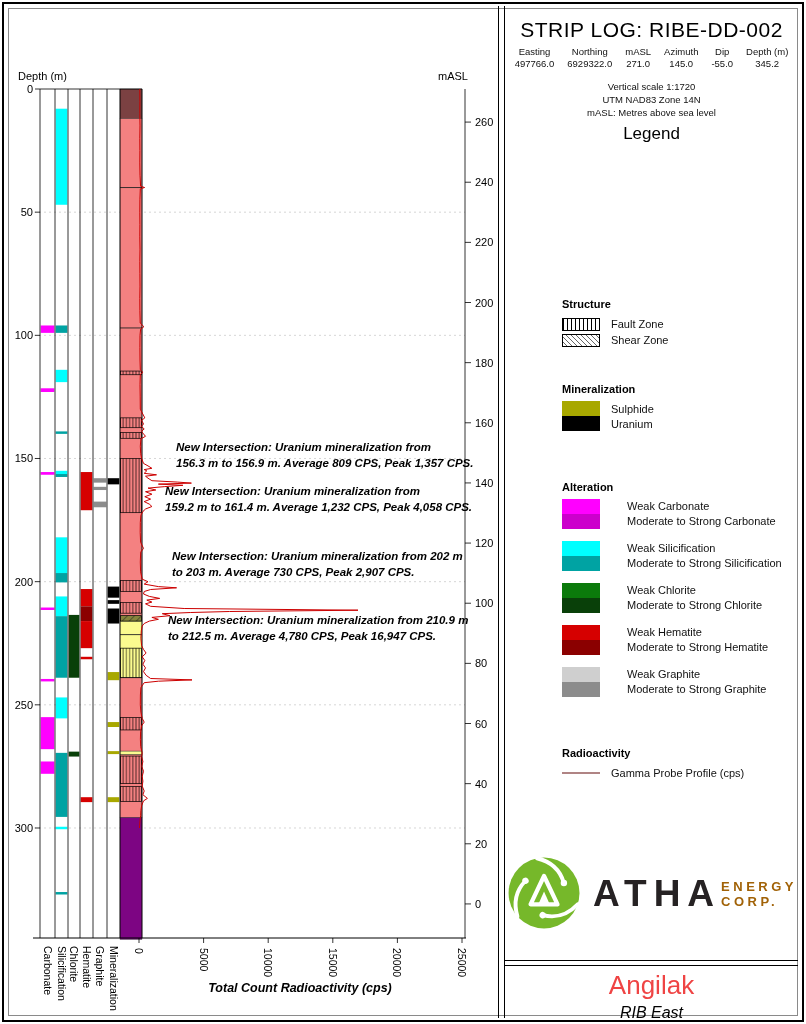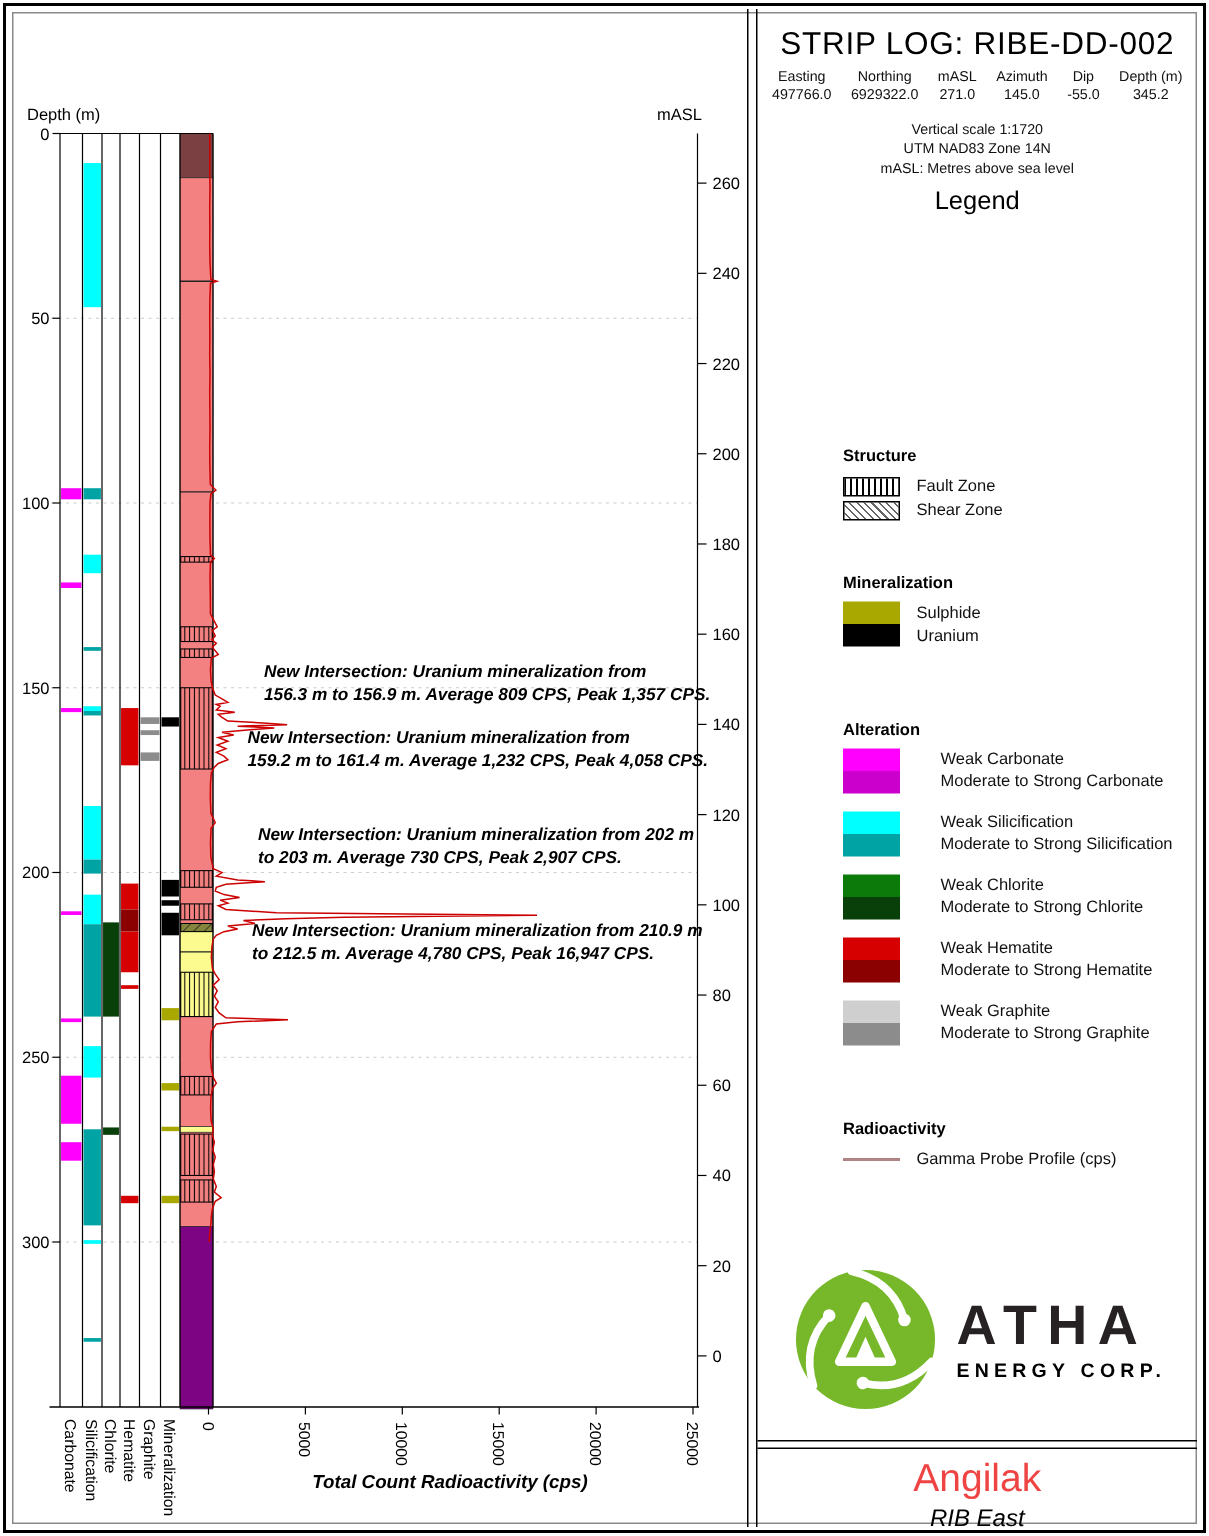--- a/index.html
+++ b/index.html
@@ -24,23 +24,23 @@
   .sw{width:38px;flex:none;margin-right:11px;}
   .lbl{font-size:11px;color:#111;white-space:nowrap;}
   .hatch-v{background:repeating-linear-gradient(90deg,#000 0 1px,#fff 1px 4px);border:1px solid #000;}
   .hatch-d{background:repeating-linear-gradient(45deg,#fff 0 2.5px,#666 2.5px 3.5px);border:1px solid #000;}
   .alt-group{display:flex;margin-bottom:12px;gap:16px;}
   .alt-sw{width:38px;flex:none;margin-right:11px;}
   .alt-half{width:38px;height:15px;}
   .alt-labels .lbl{display:block;height:15px;line-height:15px;}
   .radio-line{width:38px;height:0;border-top:2px solid #b08484;margin-right:11px;flex:none;}
   .logo-wrap{position:absolute;top:836px;left:0;width:100%;display:flex;align-items:center;justify-content:center;gap:10px;}
-  .logo-text{display:flex;flex-direction:column;}
+  .logo-text{display:flex;}
   .logo-brand{font-size:37px;font-weight:bold;letter-spacing:7px;color:#262223;line-height:1;}
-  .logo-sub{font-size:13px;font-weight:bold;letter-spacing:3.5px;color:#000000;margin-top:4px;}
+  .logo-sub{font-size:13px;font-weight:bold;letter-spacing:3.5px;color:#a16207;margin-top:4px;}
   #footer{position:absolute;left:505px;top:968px;width:293px;height:48px;text-align:center;}
   .foot-1{font-size:26px;color:#ef4444;margin-top:2px;}
   .foot-2{font-size:16px;color:#000000;margin-top:3px;font-style:italic;}
 </style>
 </head>
 <body>
 
 <div class="page">
   <svg id="log" width="500" height="1024" viewBox="0 0 500 1024">
       <defs>

